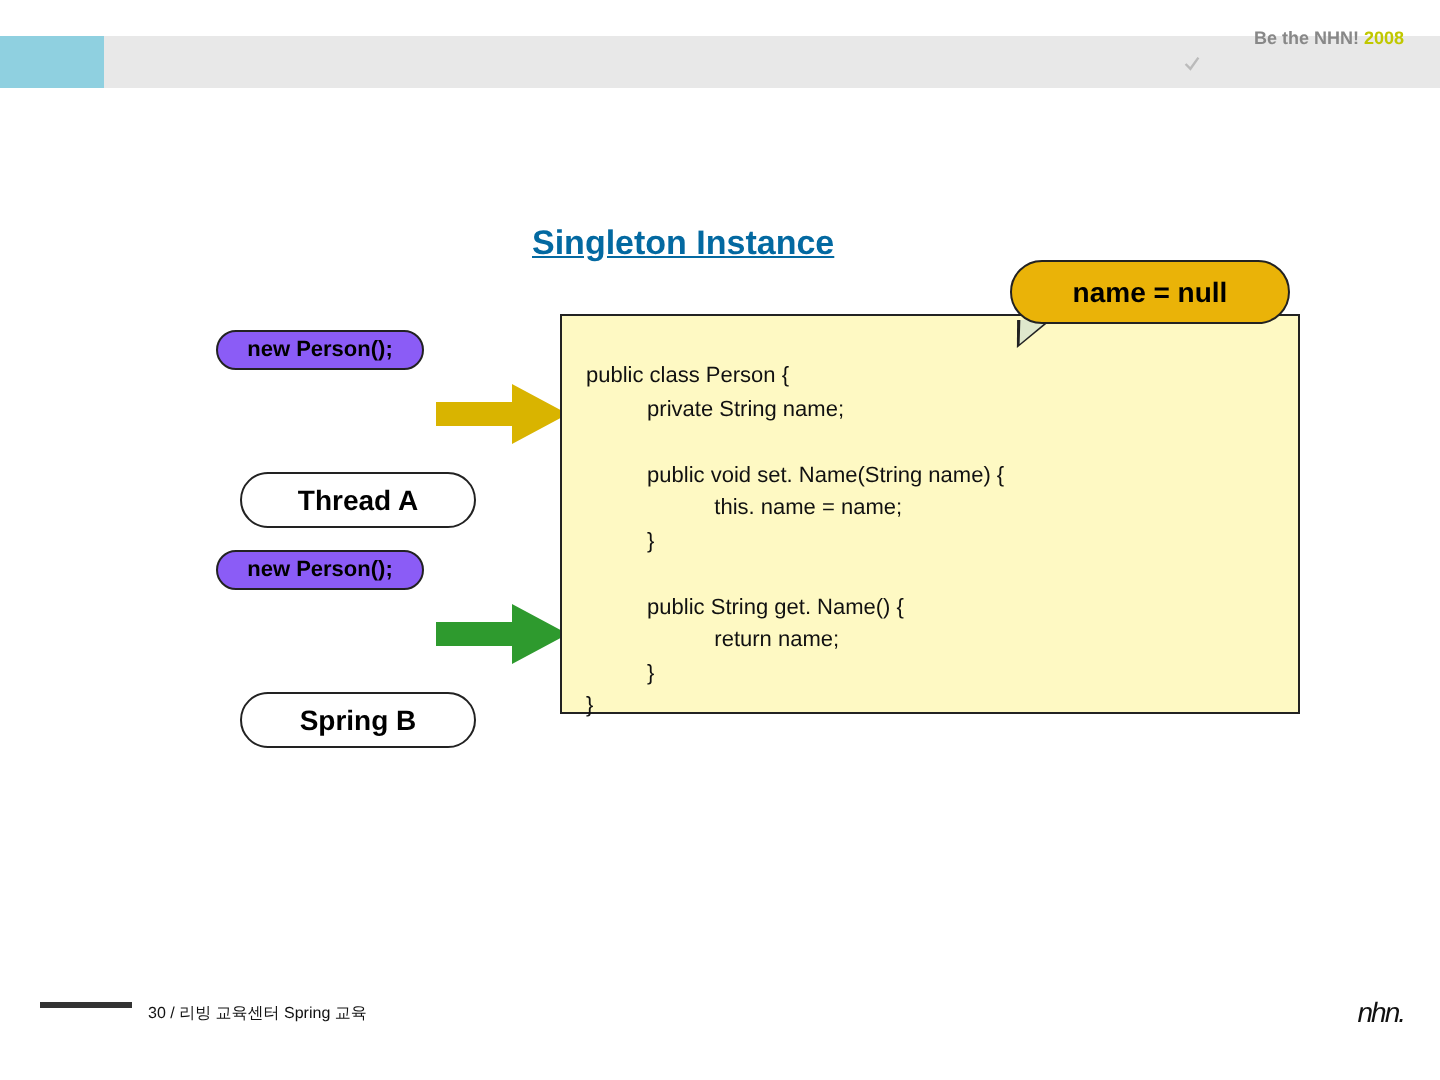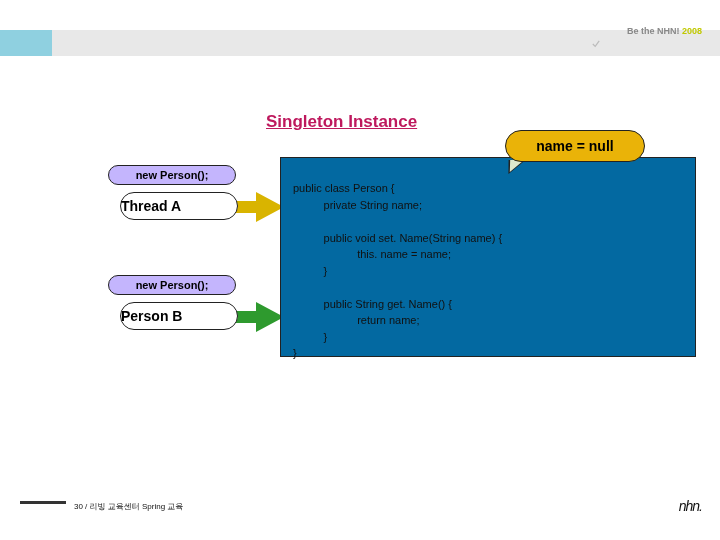--- a/index.html
+++ b/index.html
@@ -10,21 +10,20 @@
     font-family: Arial, sans-serif;
     position: relative;
     overflow: hidden;
   }
   .header-bar {
     position: absolute;
     top: 18px;
     left: 0;
     right: 0;
     height: 28px;
-    margin-top: 12px;
   }
   .header-grey {
     position: absolute;
     top: 0; left: 0; right: 0; bottom: 2px;
     background: #e8e8e8;
   }
   .header-blue {
     position: absolute;
     top: 0; left: 0;
     width: 52px; height: 26px;
@@ -40,21 +39,21 @@
   .header-brand .year {
     color: #c0c800;
   }
 
   .title {
     position: absolute;
     top: 112px;
     left: 266px;
     font-size: 17px;
     font-weight: bold;
-    color: #be185d;
+    color: #0369a1;
     text-decoration: underline;
   }
 
   .callout {
     position: absolute;
     top: 130px;
     left: 505px;
     width: 140px;
     height: 32px;
     background: #eab308;
@@ -87,65 +86,66 @@
     border-left: 5px solid transparent;
     border-right: 12px solid transparent;
     transform: skewX(-20deg);
     z-index: 2;
   }
 
   .code-box {
     position: absolute;
     top: 157px;
     left: 280px;
-    width: 416px;
+    width: 370px;
     height: 200px;
     border: 1.5px solid #222;
-    background: #0369a1;
+    background: #fef9c3;
     z-index: 1;
   }
   .code-content {
     position: absolute;
     top: 22px;
     left: 12px;
     font-size: 11px;
     font-family: Arial, sans-serif;
     color: #111;
     white-space: pre;
     line-height: 1.5;
   }
 
   .thread-label-small {
     position: absolute;
-    width: 128px;
+    width: 104px;
     height: 20px;
-    background: #c4b5fd;
+    background: #8b5cf6;
     border: 1.5px solid #222;
     border-radius: 10px;
     display: flex;
     align-items: center;
     justify-content: center;
     font-size: 11px;
     font-weight: bold;
     z-index: 2;
   }
 
   .thread-label-big {
     position: absolute;
     width: 118px;
     height: 28px;
     background: #fff;
     border: 1.5px solid #222;
     border-radius: 14px;
     display: flex;
     align-items: center;
-    justify-content: flex-start;
+    justify-content: center;
     font-size: 14px;
     font-weight: bold;
     z-index: 2;
+    margin-top: 44px;
   }
 
   .arrow {
     position: absolute;
     height: 30px;
     z-index: 1;
   }
   .arrow-a {
     top: 192px;
     left: 218px;
@@ -218,21 +218,21 @@
   <span>Thread A</span>
 </div>
 <svg class="arrow arrow-a" viewBox="0 0 66 30" preserveAspectRatio="none">
   <polygon points="0,9 38,9 38,0 66,15 38,30 38,21 0,21" fill="#d9b400"></polygon>
 </svg>
 
 <div class="thread-label-small" style="top:275px; left:108px;">
   <span>new Person();</span>
 </div>
 <div class="thread-label-big" style="top:302px; left:120px;">
-  <span>Person B</span>
+  <span>Spring B</span>
 </div>
 <svg class="arrow arrow-b" viewBox="0 0 66 30" preserveAspectRatio="none">
   <polygon points="0,9 38,9 38,0 66,15 38,30 38,21 0,21" fill="#2e9a2e"></polygon>
 </svg>
 
 <div class="code-box">
   <div class="code-content"><span>public class Person {</span>
 <span>          private String name;</span>
 <span></span>
 <span>          public void set. Name(String name) {</span>

